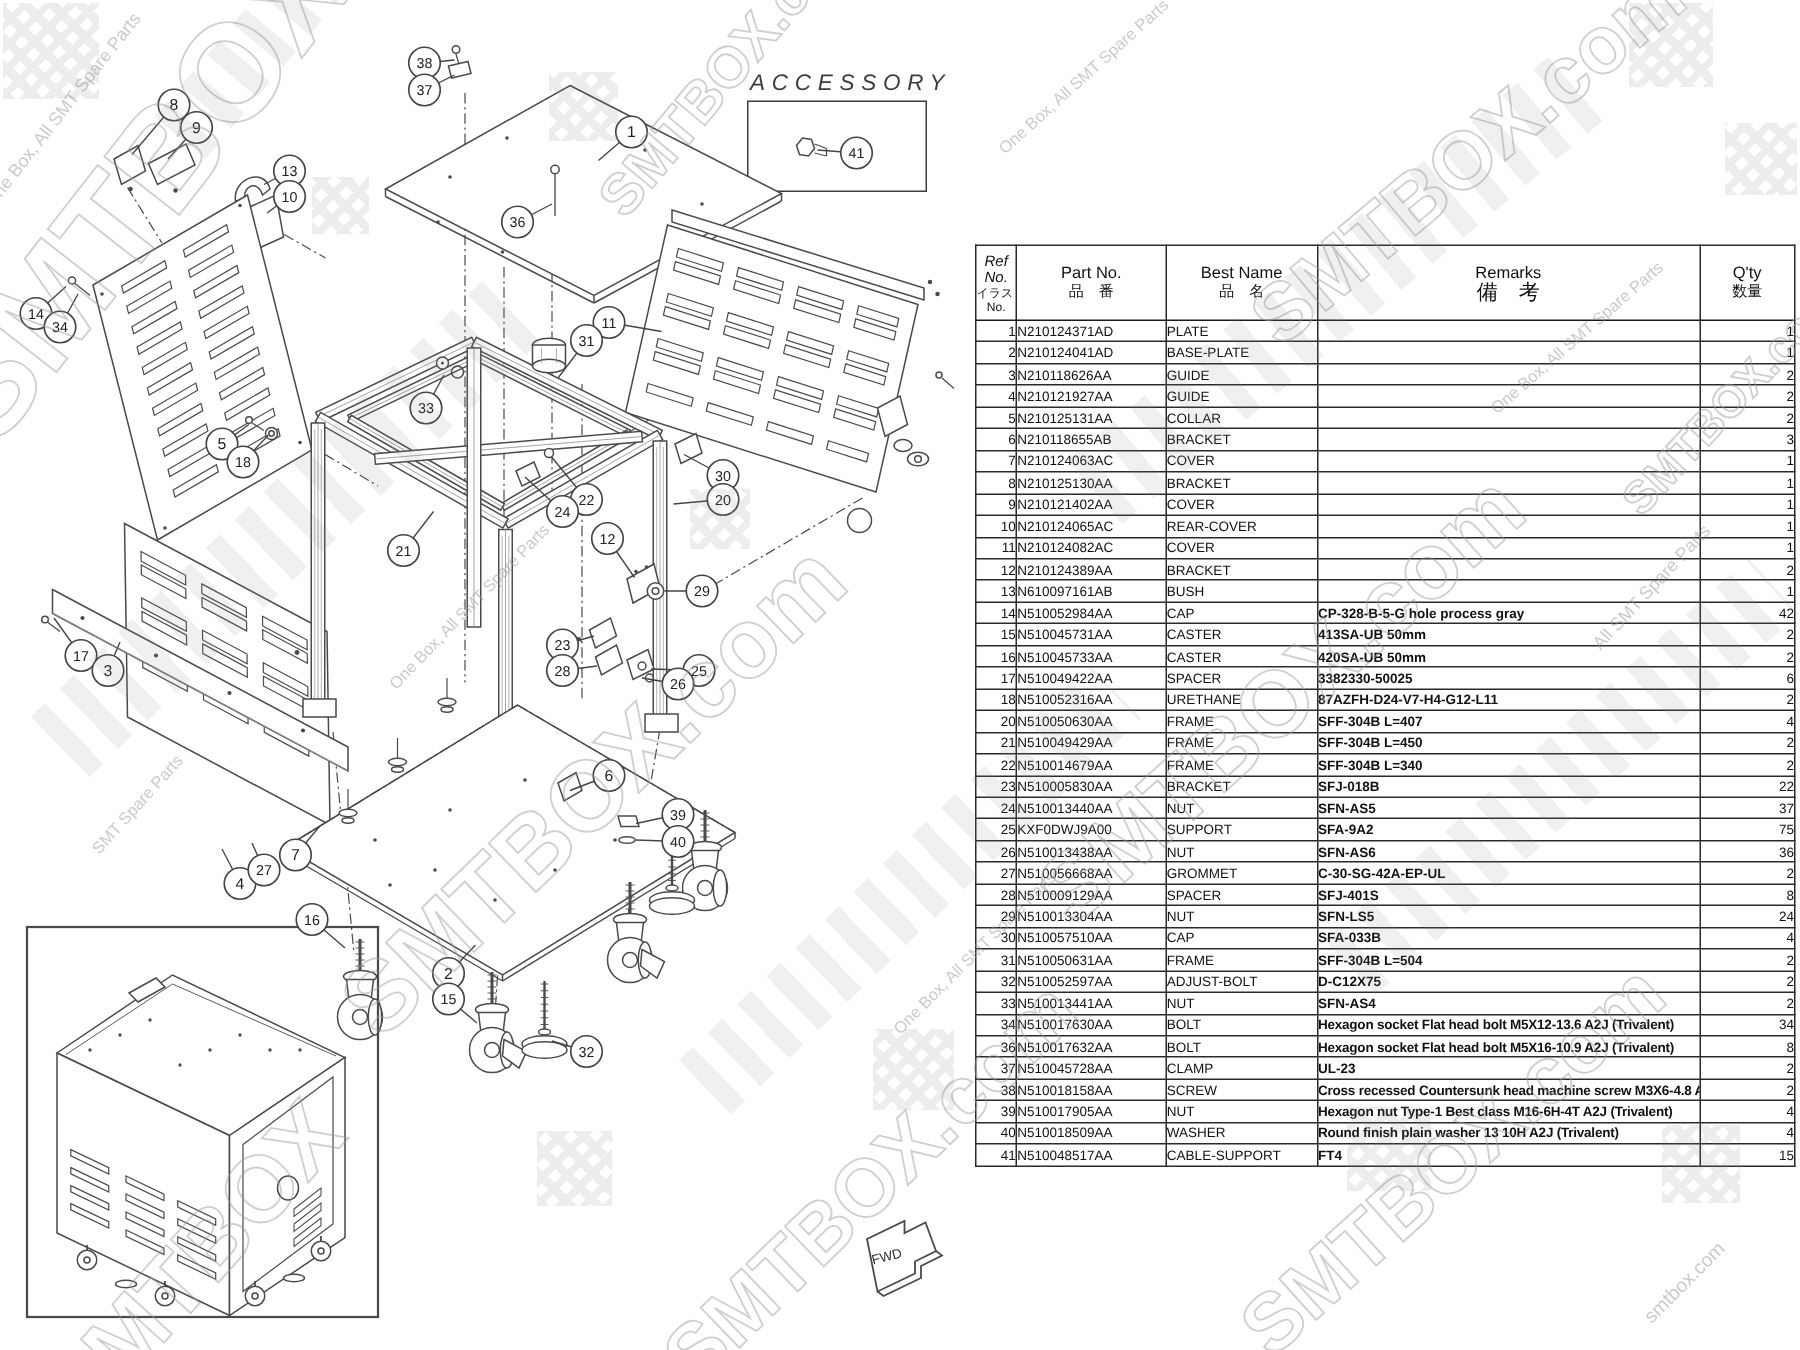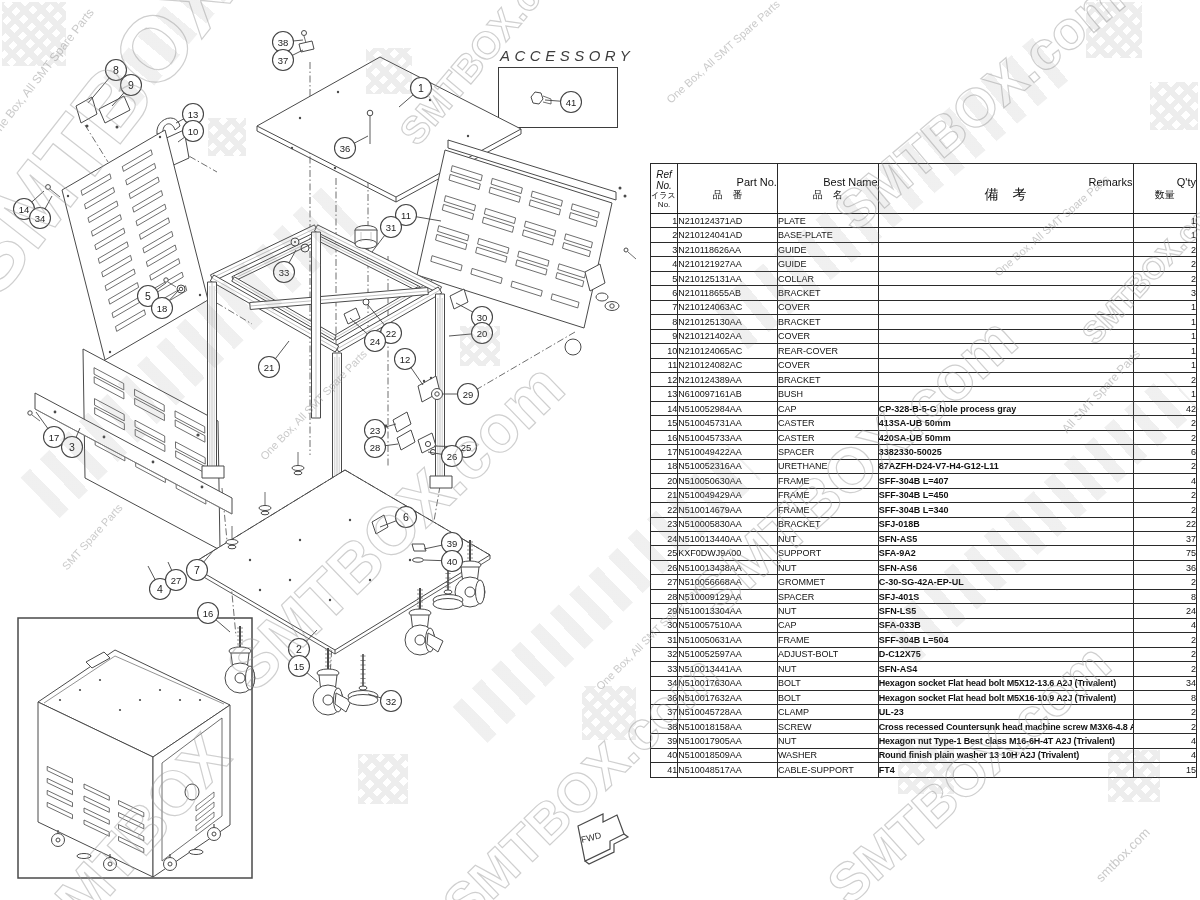--- a/index.html
+++ b/index.html
@@ -18,21 +18,21 @@
   #parts-table{border:1.5px solid #1a1a1a;}
   #parts-table thead th{height:49px;font-weight:normal;vertical-align:middle;border-bottom:1.8px solid #1a1a1a;}
   #parts-table td{height:13.46px;font-size:9px;line-height:10px;vertical-align:middle;}
   .col-ref{width:27px;} .col-pn{width:99px;} .col-name{width:100px;} .col-rem{width:253px;} .col-qty{width:63px;}
   td.c-ref{text-align:right;padding-right:3px;}
   td.c-pn{padding-left:4px;}
   td.c-name{padding-left:4px;}
   td.c-rem{padding-left:4px;font-weight:bold;}
   td.c-rem.sm{font-size:7px;letter-spacing:-0.15px;}
   td.c-qty{text-align:right;padding-right:4px;}
-  .hd-en{font-size:11px;line-height:12px;color:#111;text-align:right;}
+  .hd-en{font-size:11px;line-height:12px;color:#111;}
   .hd-en2{font-size:10px;line-height:11px;color:#111;font-style:italic;}
   .hd-jp{font-size:8px;line-height:9px;color:#111;}
   
   #wm-layer{position:absolute;left:0;top:0;width:1200px;height:900px;z-index:5;pointer-events:none;overflow:hidden;}
   .wm-text{position:absolute;white-space:nowrap;transform-origin:0 50%;color:rgba(150,150,150,0.5);
       font-family:"Liberation Sans",sans-serif;}
   .wm-outline{color:transparent;-webkit-text-stroke:1.2px rgba(155,155,155,0.48);font-weight:bold;}
   .wm-qr{position:absolute;opacity:0.15;
       background-image:repeating-linear-gradient(45deg,#8a8a8a 0 6px,transparent 6px 13px),
                        repeating-linear-gradient(-45deg,#8a8a8a 0 5px,transparent 5px 11px);}

